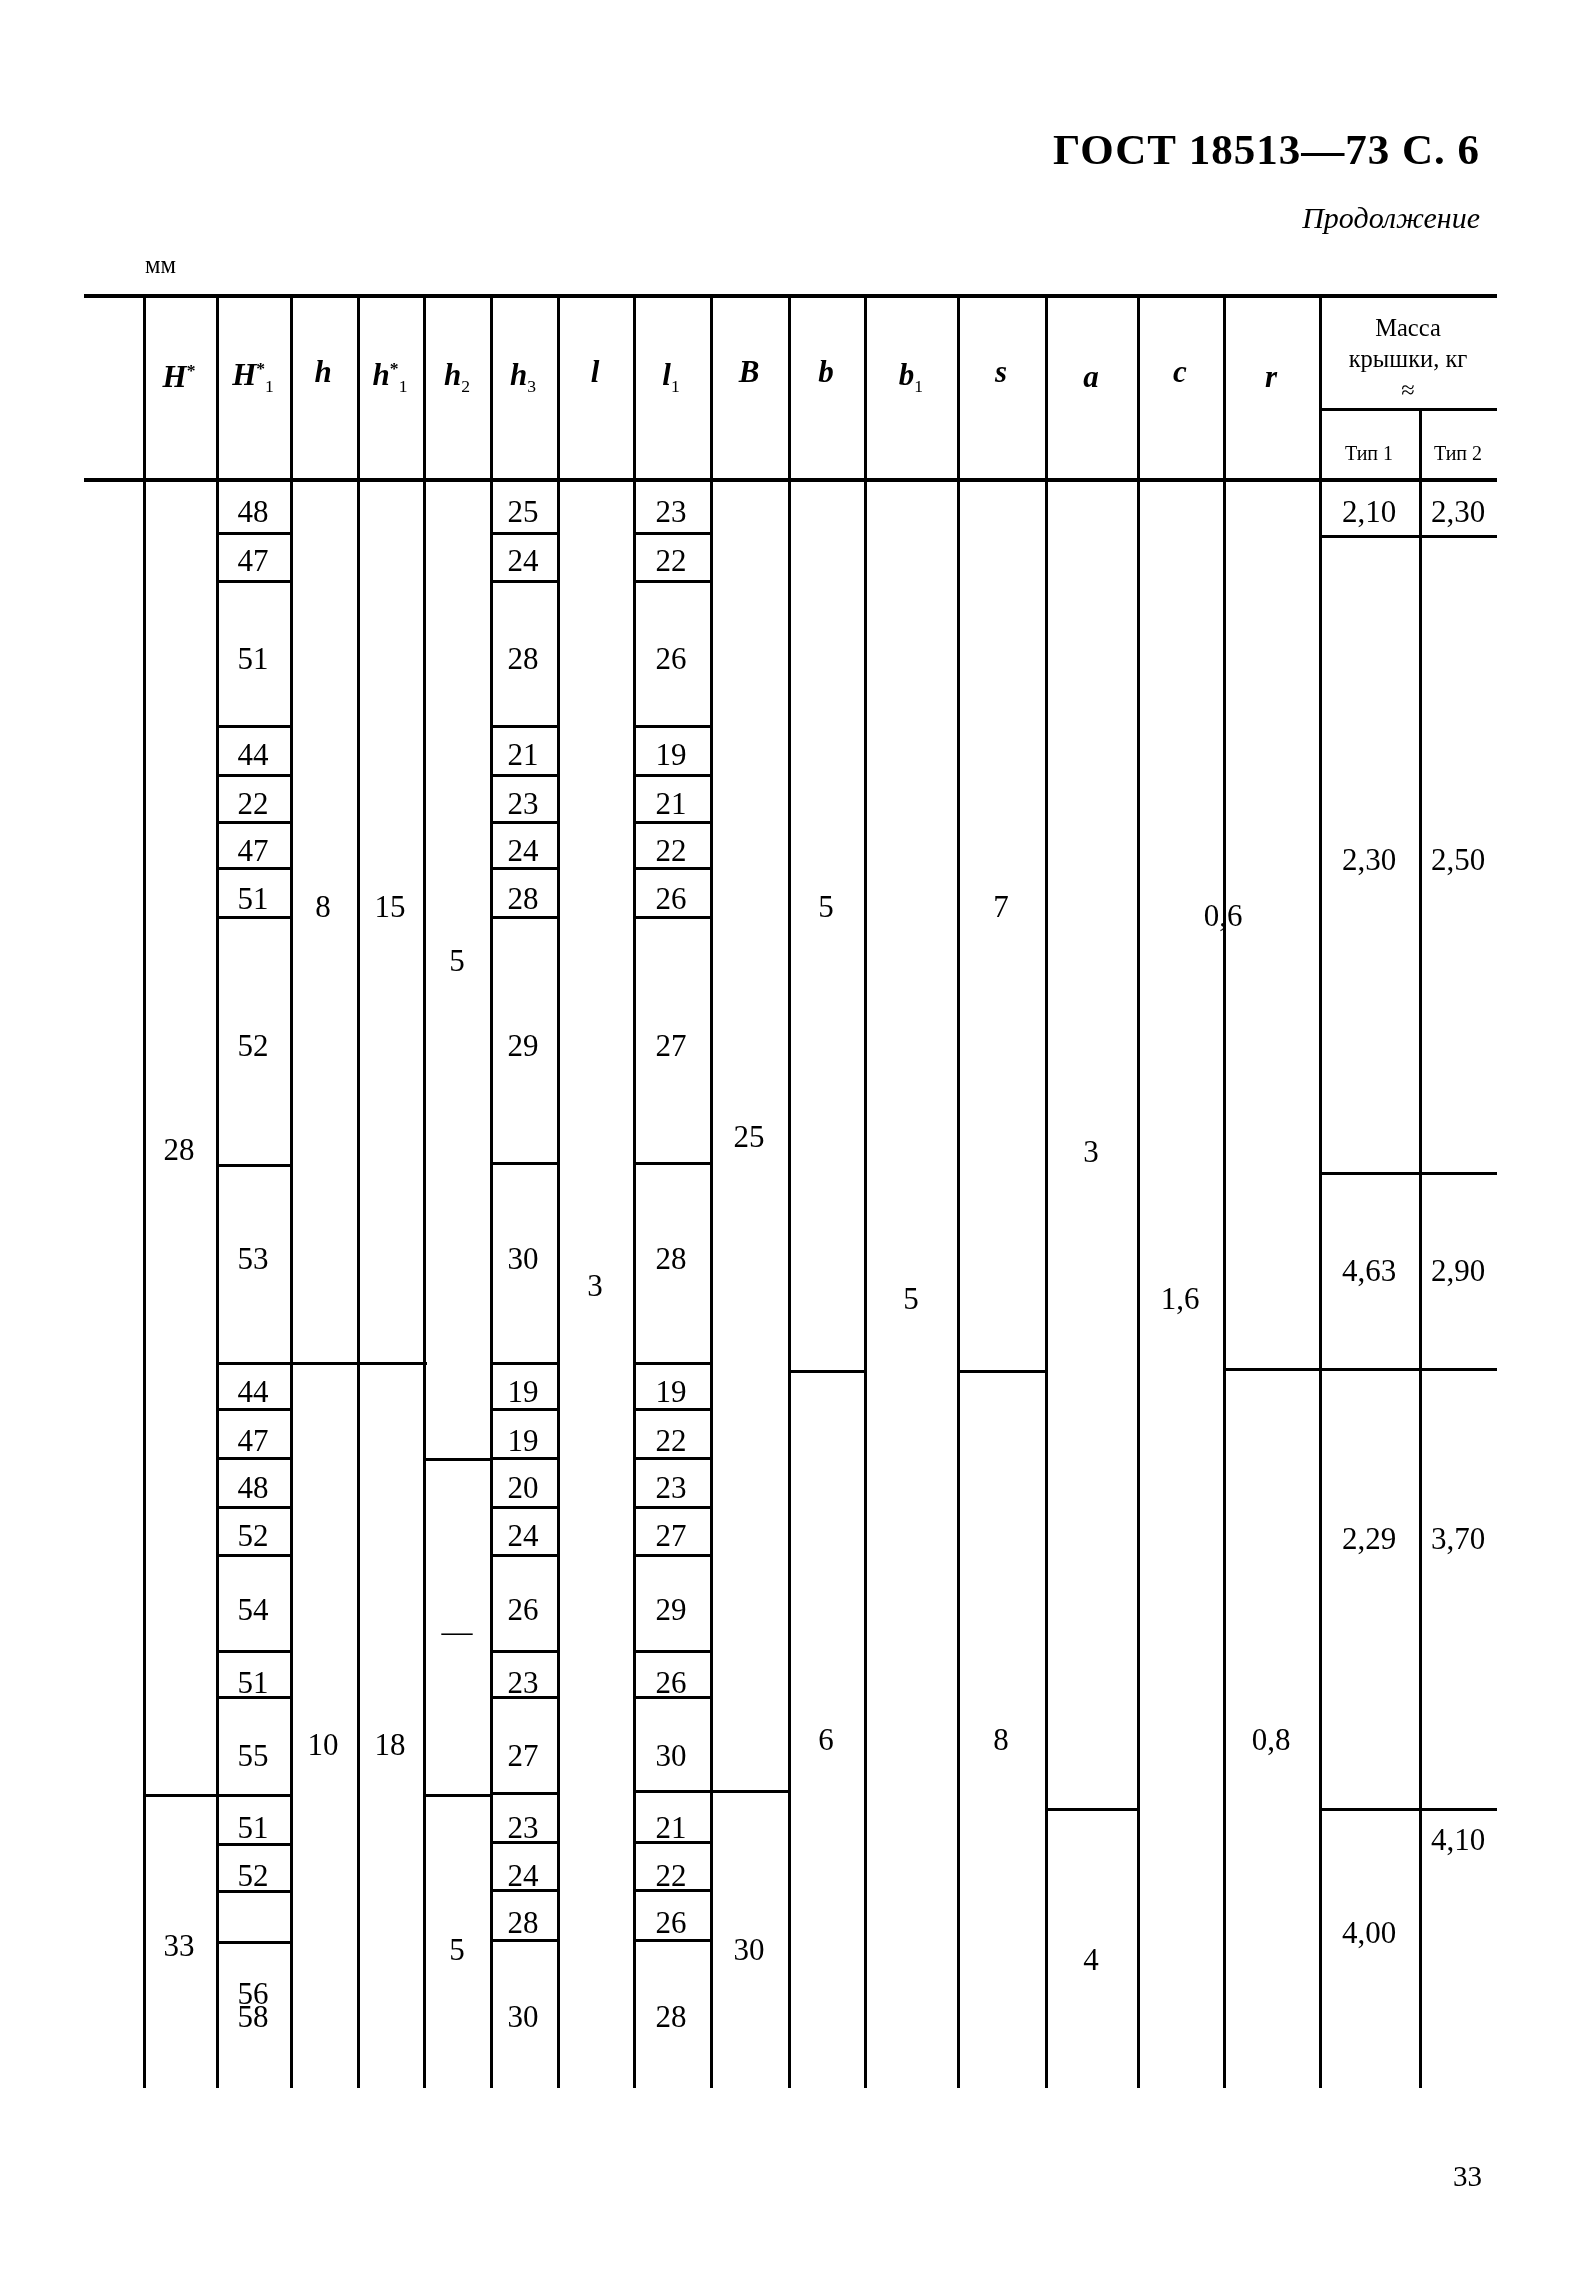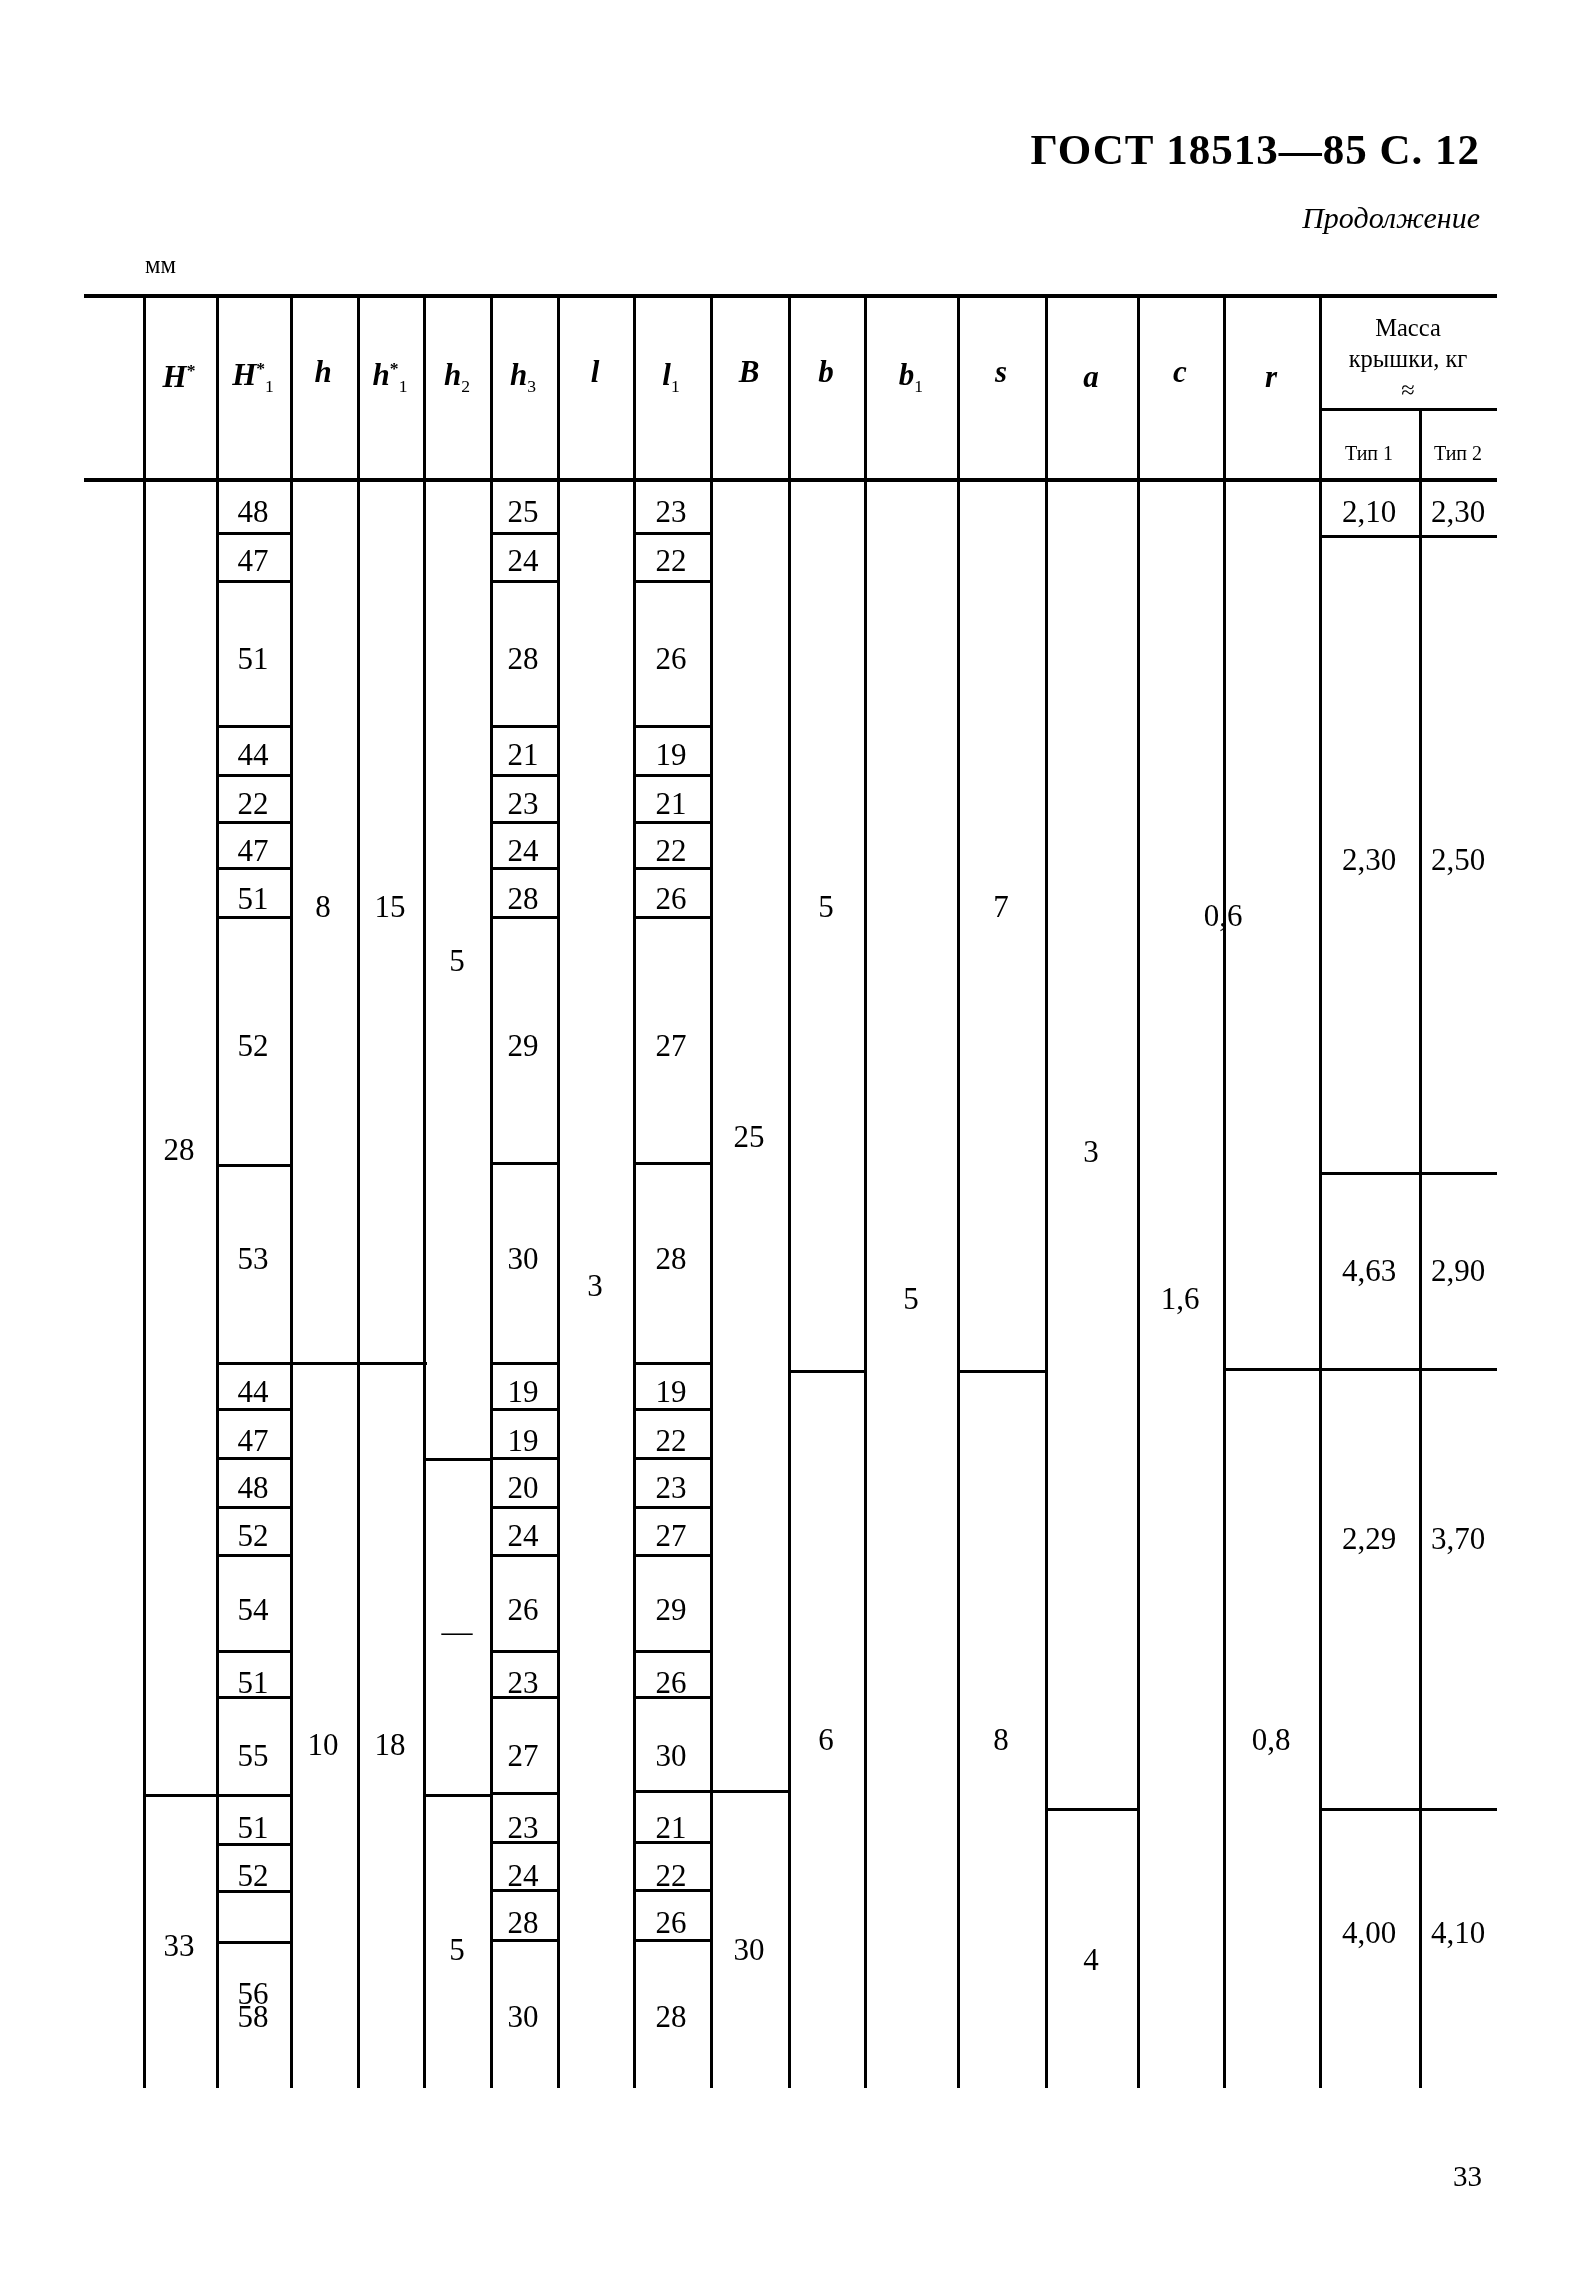--- a/index.html
+++ b/index.html
@@ -16,21 +16,21 @@
   .cell { position:absolute; font-size:31px; text-align:center; transform:translate(-50%,-50%); white-space:nowrap; }
   .hdr { position:absolute; font-size:31px; font-style:italic; font-weight:bold; transform:translate(-50%,-50%); white-space:nowrap; }
   .hdr sub { font-size:17.6px; font-style:normal; font-weight:normal; }
   .hdr sup { font-size:17.6px; font-style:normal; }
   .masa { position:absolute; font-size:24.5px; text-align:center; line-height:31px; transform:translate(-50%,0); white-space:nowrap; }
   .tip { position:absolute; font-size:20px; transform:translate(-50%,-50%); white-space:nowrap; }
 </style>
 </head>
 <body>
 
-<div class="abs title">ГОСТ 18513—85 С. 12</div>
+<div class="abs title">ГОСТ 18513—73 С. 6</div>
 <div class="abs subtitle">Продолжение</div>
 <div class="abs unit">мм</div>
 
 <div>
 
   <div class="hl thick" style="left:84px;top:294px;width:1413px;"></div>
   <div class="hl thick" style="left:84px;top:478px;width:1413px;"></div>
   <div class="hl" style="left:1319px;top:408px;width:178px;"></div>
 
   <div class="vl" style="left:143px;top:294px;height:1794px;"></div>
@@ -246,17 +246,17 @@
   <div class="cell" style="left:1369px;top:512px;">2,10</div>
   <div class="cell" style="left:1369px;top:860px;">2,30</div>
   <div class="cell" style="left:1369px;top:1271px;">4,63</div>
   <div class="cell" style="left:1369px;top:1539px;">2,29</div>
   <div class="cell" style="left:1369px;top:1933px;">4,00</div>
 
   <div class="cell" style="left:1458px;top:512px;">2,30</div>
   <div class="cell" style="left:1458px;top:860px;">2,50</div>
   <div class="cell" style="left:1458px;top:1271px;">2,90</div>
   <div class="cell" style="left:1458px;top:1539px;">3,70</div>
-  <div class="cell" style="left:1458px;top:1933px;">4,10</div>
+  <div class="cell" style="left:1458px;top:1840px;">4,10</div>
 </div>
 
 <div class="abs pagenum">33</div>
 
 
 </body></html>

